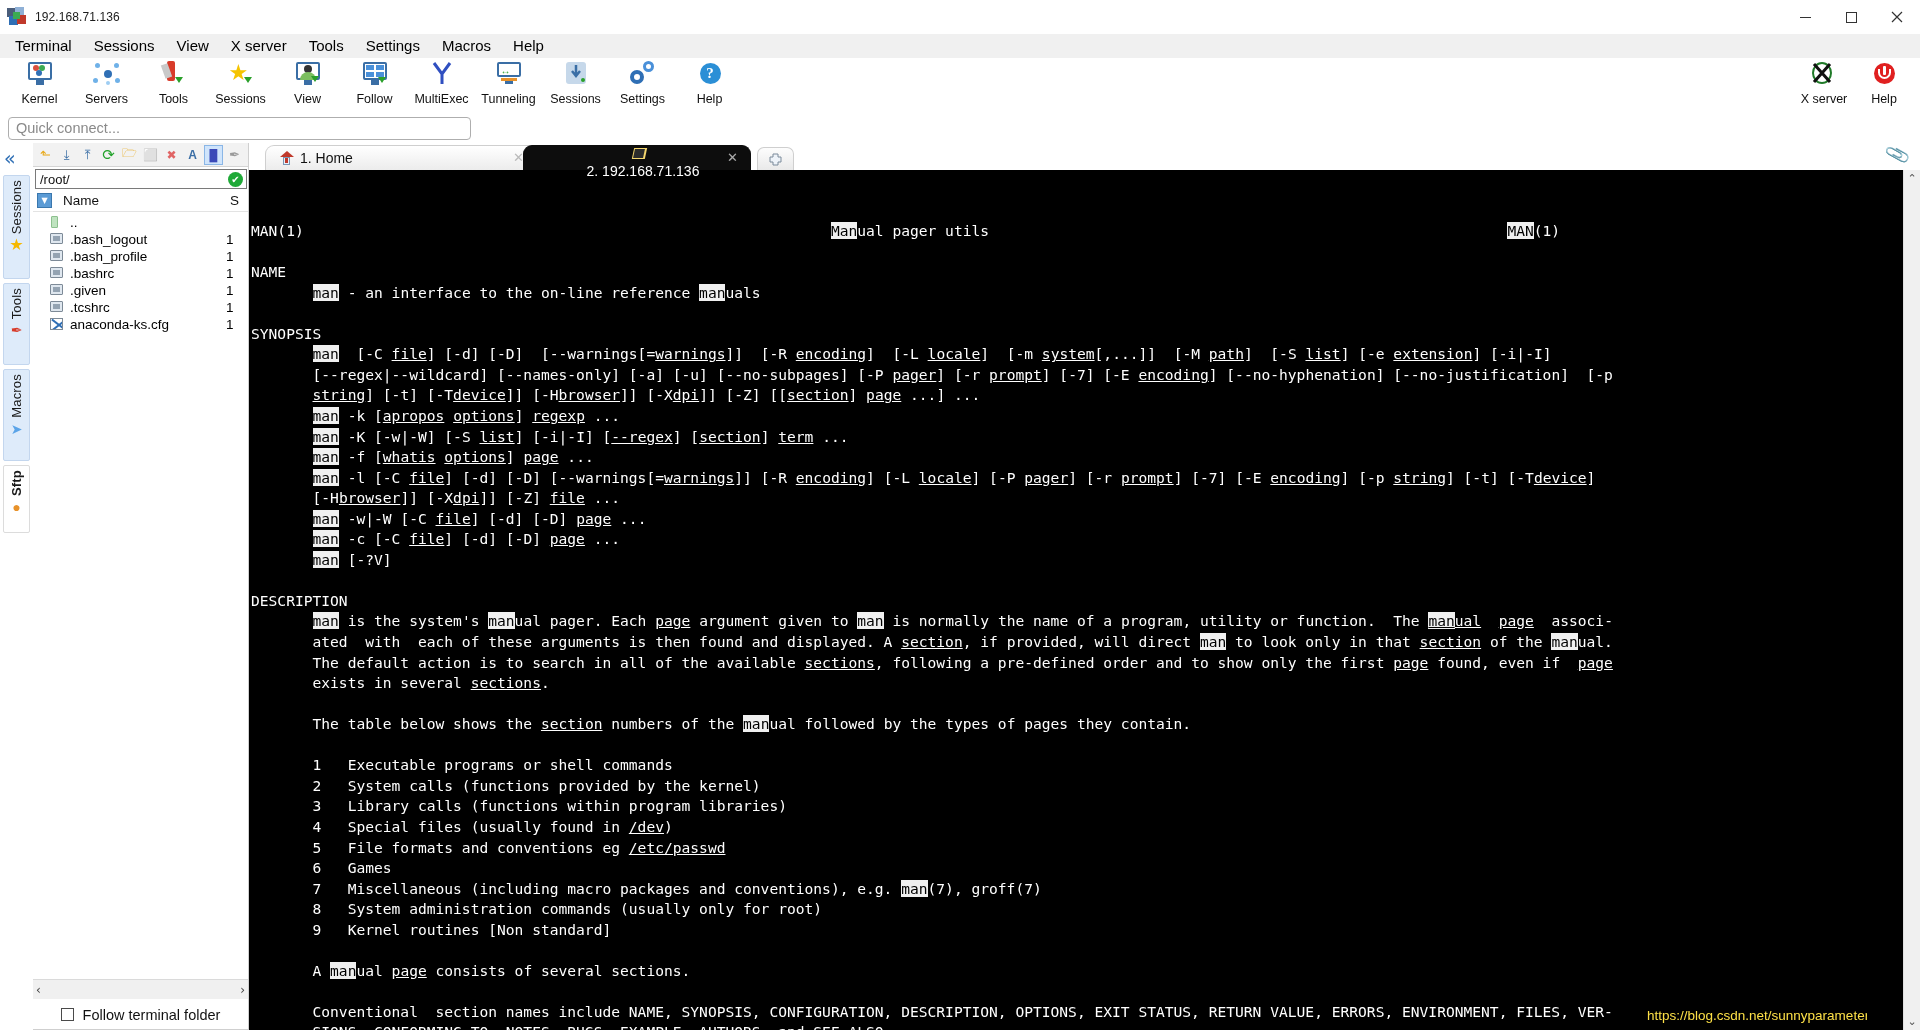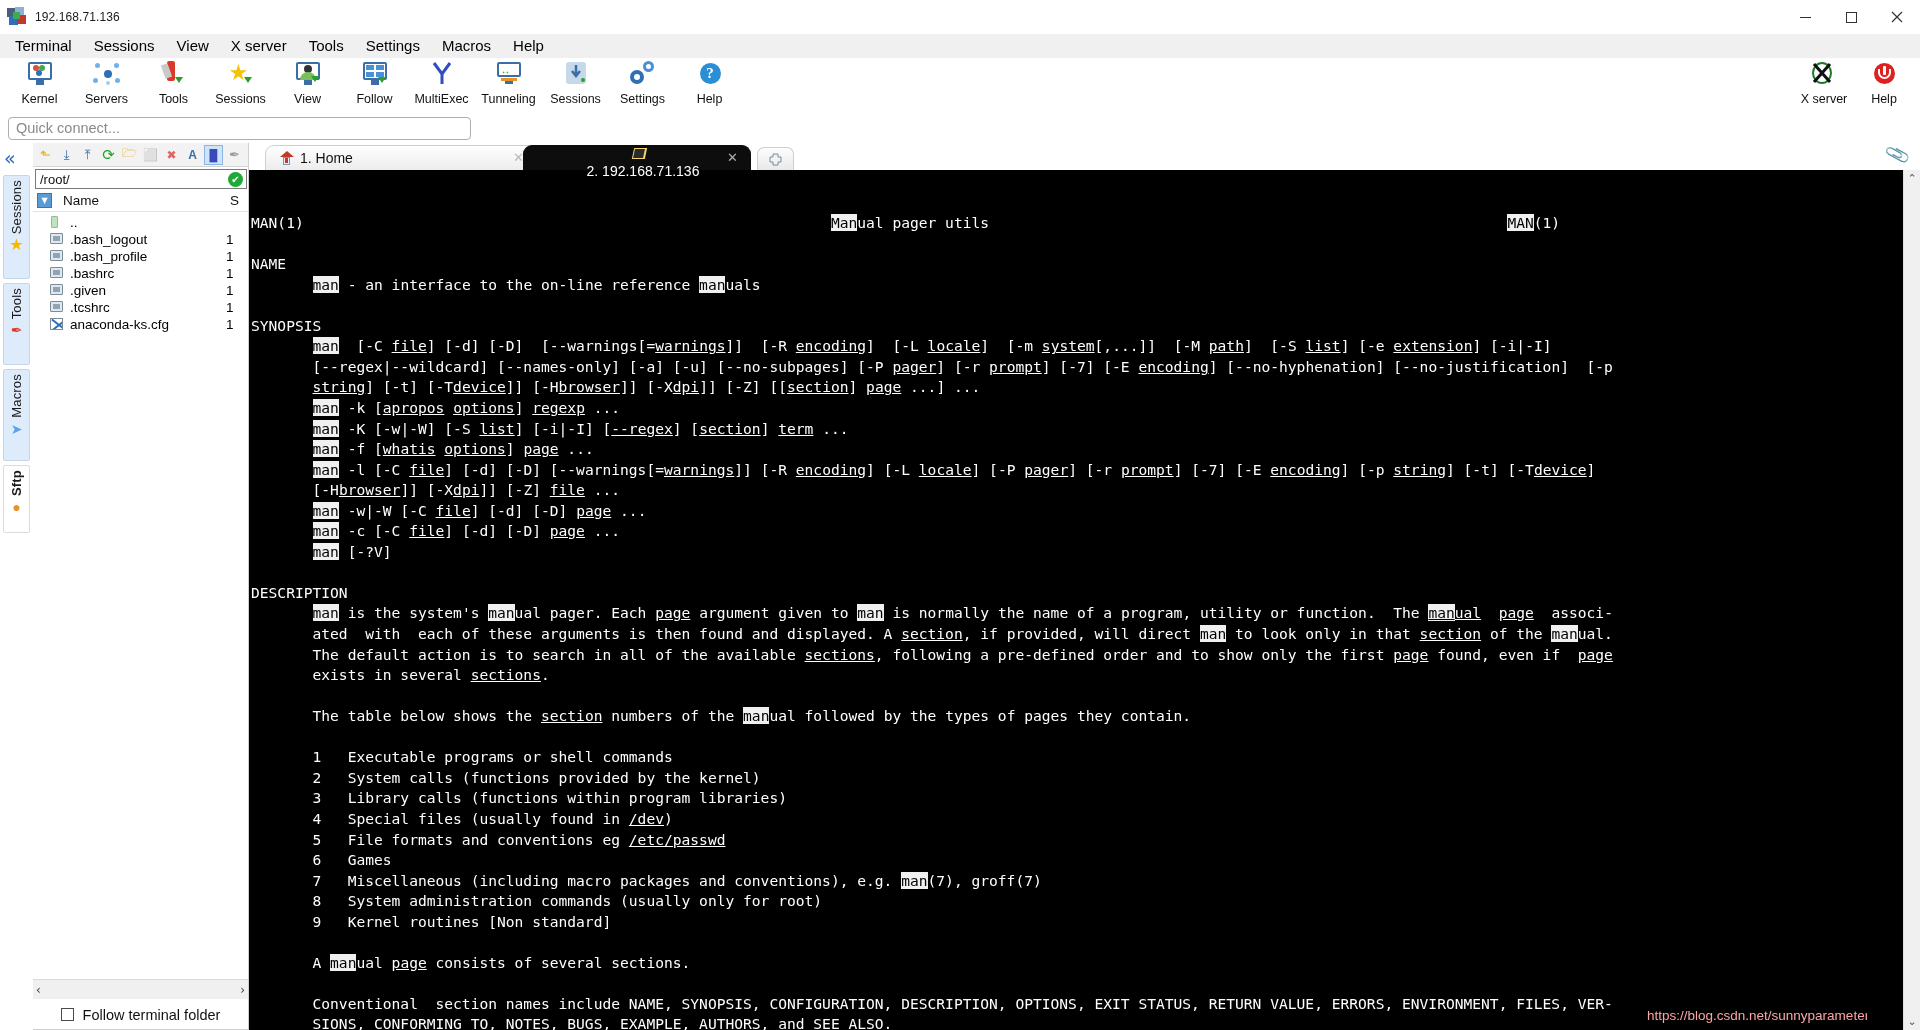--- a/index.html
+++ b/index.html
@@ -314,33 +314,33 @@
     flex:1; display:flex; min-height:0;
     background:#000;
   }
   #terminal {
     flex:1; min-width:0;
     background:#000000;
     color:#ffffff;
     font-family:"DejaVu Sans Mono","Liberation Mono",monospace;
     font-size: 14.6px;
     line-height: 20.55px;
-    padding: 2px 0 0 2px;
+    padding: 10px 0 0 2px;
     white-space: pre;
     overflow: hidden;
     letter-spacing: 0px;
     position:relative;
     border-radius:27px;
   }
   #terminal .u { text-decoration: underline; }
   #terminal .hl { background:#f0f0f0; color:#000000; }
   #terminal .hl.u { text-decoration: underline; }
   #watermark {
     position:absolute; right: 36px; bottom: 3px;
-    color:#fca5a5; font-size:13.5px;
+    color:#fde047; font-size:13.5px;
     font-family:"Liberation Sans", sans-serif;
     white-space:nowrap;
     overflow:hidden;
     width: 220px;
     text-align:right;
   }
   #term-scroll {
     width: 17px; flex: 0 0 17px;
     background:#f0f0f0;
     display:flex; flex-direction:column;

